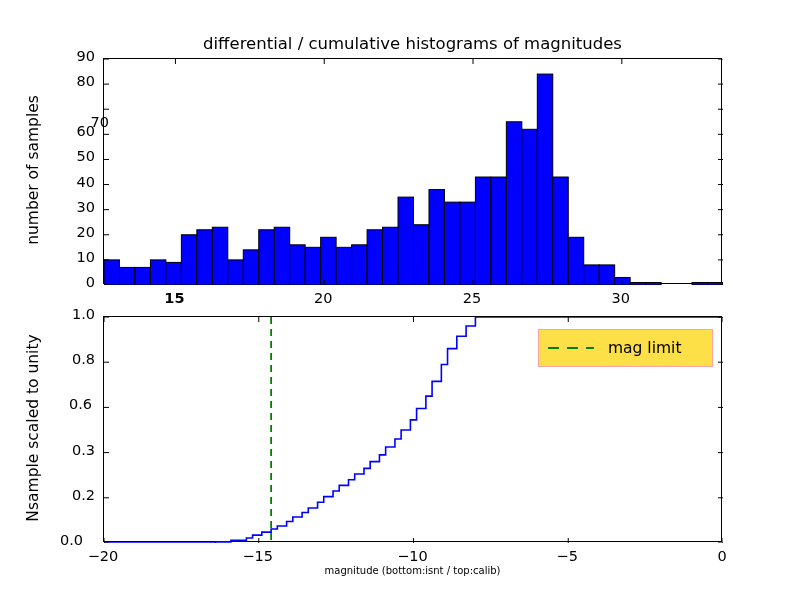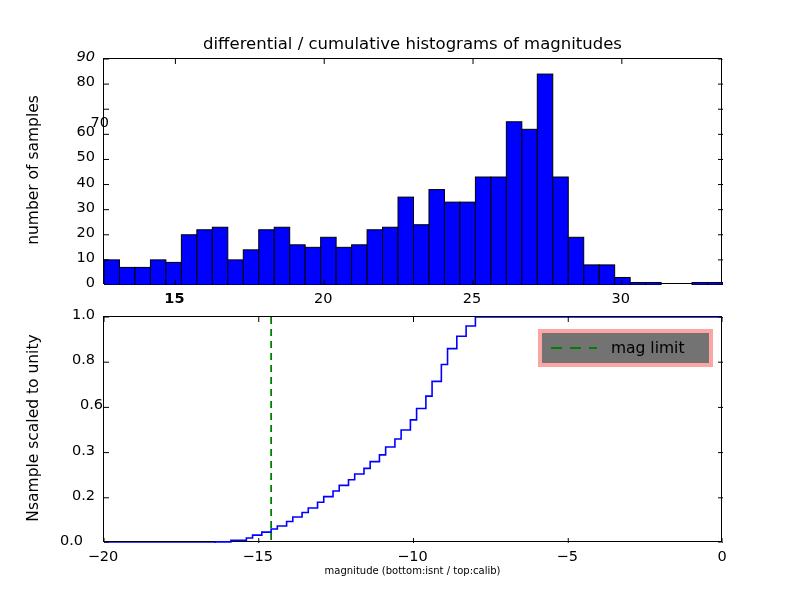--- a/index.html
+++ b/index.html
@@ -68,22 +68,22 @@
     text-align: right;
   }
   .tick-x {
     text-align: center;
   }
 
   
   .legend {
     position: absolute;
     box-sizing: border-box;
-    border: 4px solid #fca5a5;
-    background: #737373;
+    border: 1px solid #fca5a5;
+    background: #fde047;
     display: flex;
     align-items: center;
     padding: 0 9px;
   }
   .legend-sample {
     width: 46px;
     height: 2px;
     margin-right: 14px;
     flex: none;
   }
@@ -213,29 +213,29 @@
   <div id="ticklabels">
       <div class="tick-label tick-y" style="left: 51px; top: 274px; width: 44px;">0</div>
       <div class="tick-label tick-y" style="left: 51px; top: 248.889px; width: 44px;">10</div>
       <div class="tick-label tick-y" style="left: 51px; top: 223.778px; width: 44px;">20</div>
       <div class="tick-label tick-y" style="left: 51px; top: 198.667px; width: 44px;">30</div>
       <div class="tick-label tick-y" style="left: 51px; top: 173.556px; width: 44px;">40</div>
       <div class="tick-label tick-y" style="left: 51px; top: 148.444px; width: 44px;">50</div>
       <div class="tick-label tick-y" style="left: 51px; top: 123.333px; width: 44px;">60</div>
       <div class="tick-label tick-y" style="left: 65px; top: 98.2222px; width: 44px; margin-top: 16px;">70</div>
       <div class="tick-label tick-y" style="left: 51px; top: 73.1111px; width: 44px;">80</div>
-      <div class="tick-label tick-y" style="left: 51px; top: 48px; width: 44px; font-style: italic;">90</div>
+      <div class="tick-label tick-y" style="left: 51px; top: 48px; width: 44px;">90</div>
       <div class="tick-label tick-x" style="left: 149.423px; top: 290px; width: 50px; font-weight: bold;">15</div>
       <div class="tick-label tick-x" style="left: 298.221px; top: 290px; width: 50px;">20</div>
       <div class="tick-label tick-x" style="left: 447.019px; top: 290px; width: 50px;">25</div>
       <div class="tick-label tick-x" style="left: 595.817px; top: 290px; width: 50px;">30</div>
       <div class="tick-label tick-y" style="left: 33px; top: 532px; width: 50px;">0.0</div>
       <div class="tick-label tick-y" style="left: 45px; top: 486.8px; width: 50px;">0.2</div>
       <div class="tick-label tick-y" style="left: 45px; top: 441.6px; width: 50px;">0.3</div>
-      <div class="tick-label tick-y" style="left: 53px; top: 396.4px; width: 50px; text-align: right;">0.6</div>
+      <div class="tick-label tick-y" style="left: 42px; top: 396.4px; width: 50px; text-align: right;">0.6</div>
       <div class="tick-label tick-y" style="left: 45px; top: 351.2px; width: 50px;">0.8</div>
       <div class="tick-label tick-y" style="left: 45px; top: 306px; width: 50px;">1.0</div>
       <div class="tick-label tick-x" style="left: 75px; top: 548px; width: 56px;">−20</div>
       <div class="tick-label tick-x" style="left: 229.75px; top: 548px; width: 56px;">−15</div>
       <div class="tick-label tick-x" style="left: 384.5px; top: 548px; width: 56px;">−10</div>
       <div class="tick-label tick-x" style="left: 539.25px; top: 548px; width: 56px;">−5</div>
       <div class="tick-label tick-x" style="left: 694px; top: 548px; width: 56px;">0</div>
     </div>
 
 </div>

